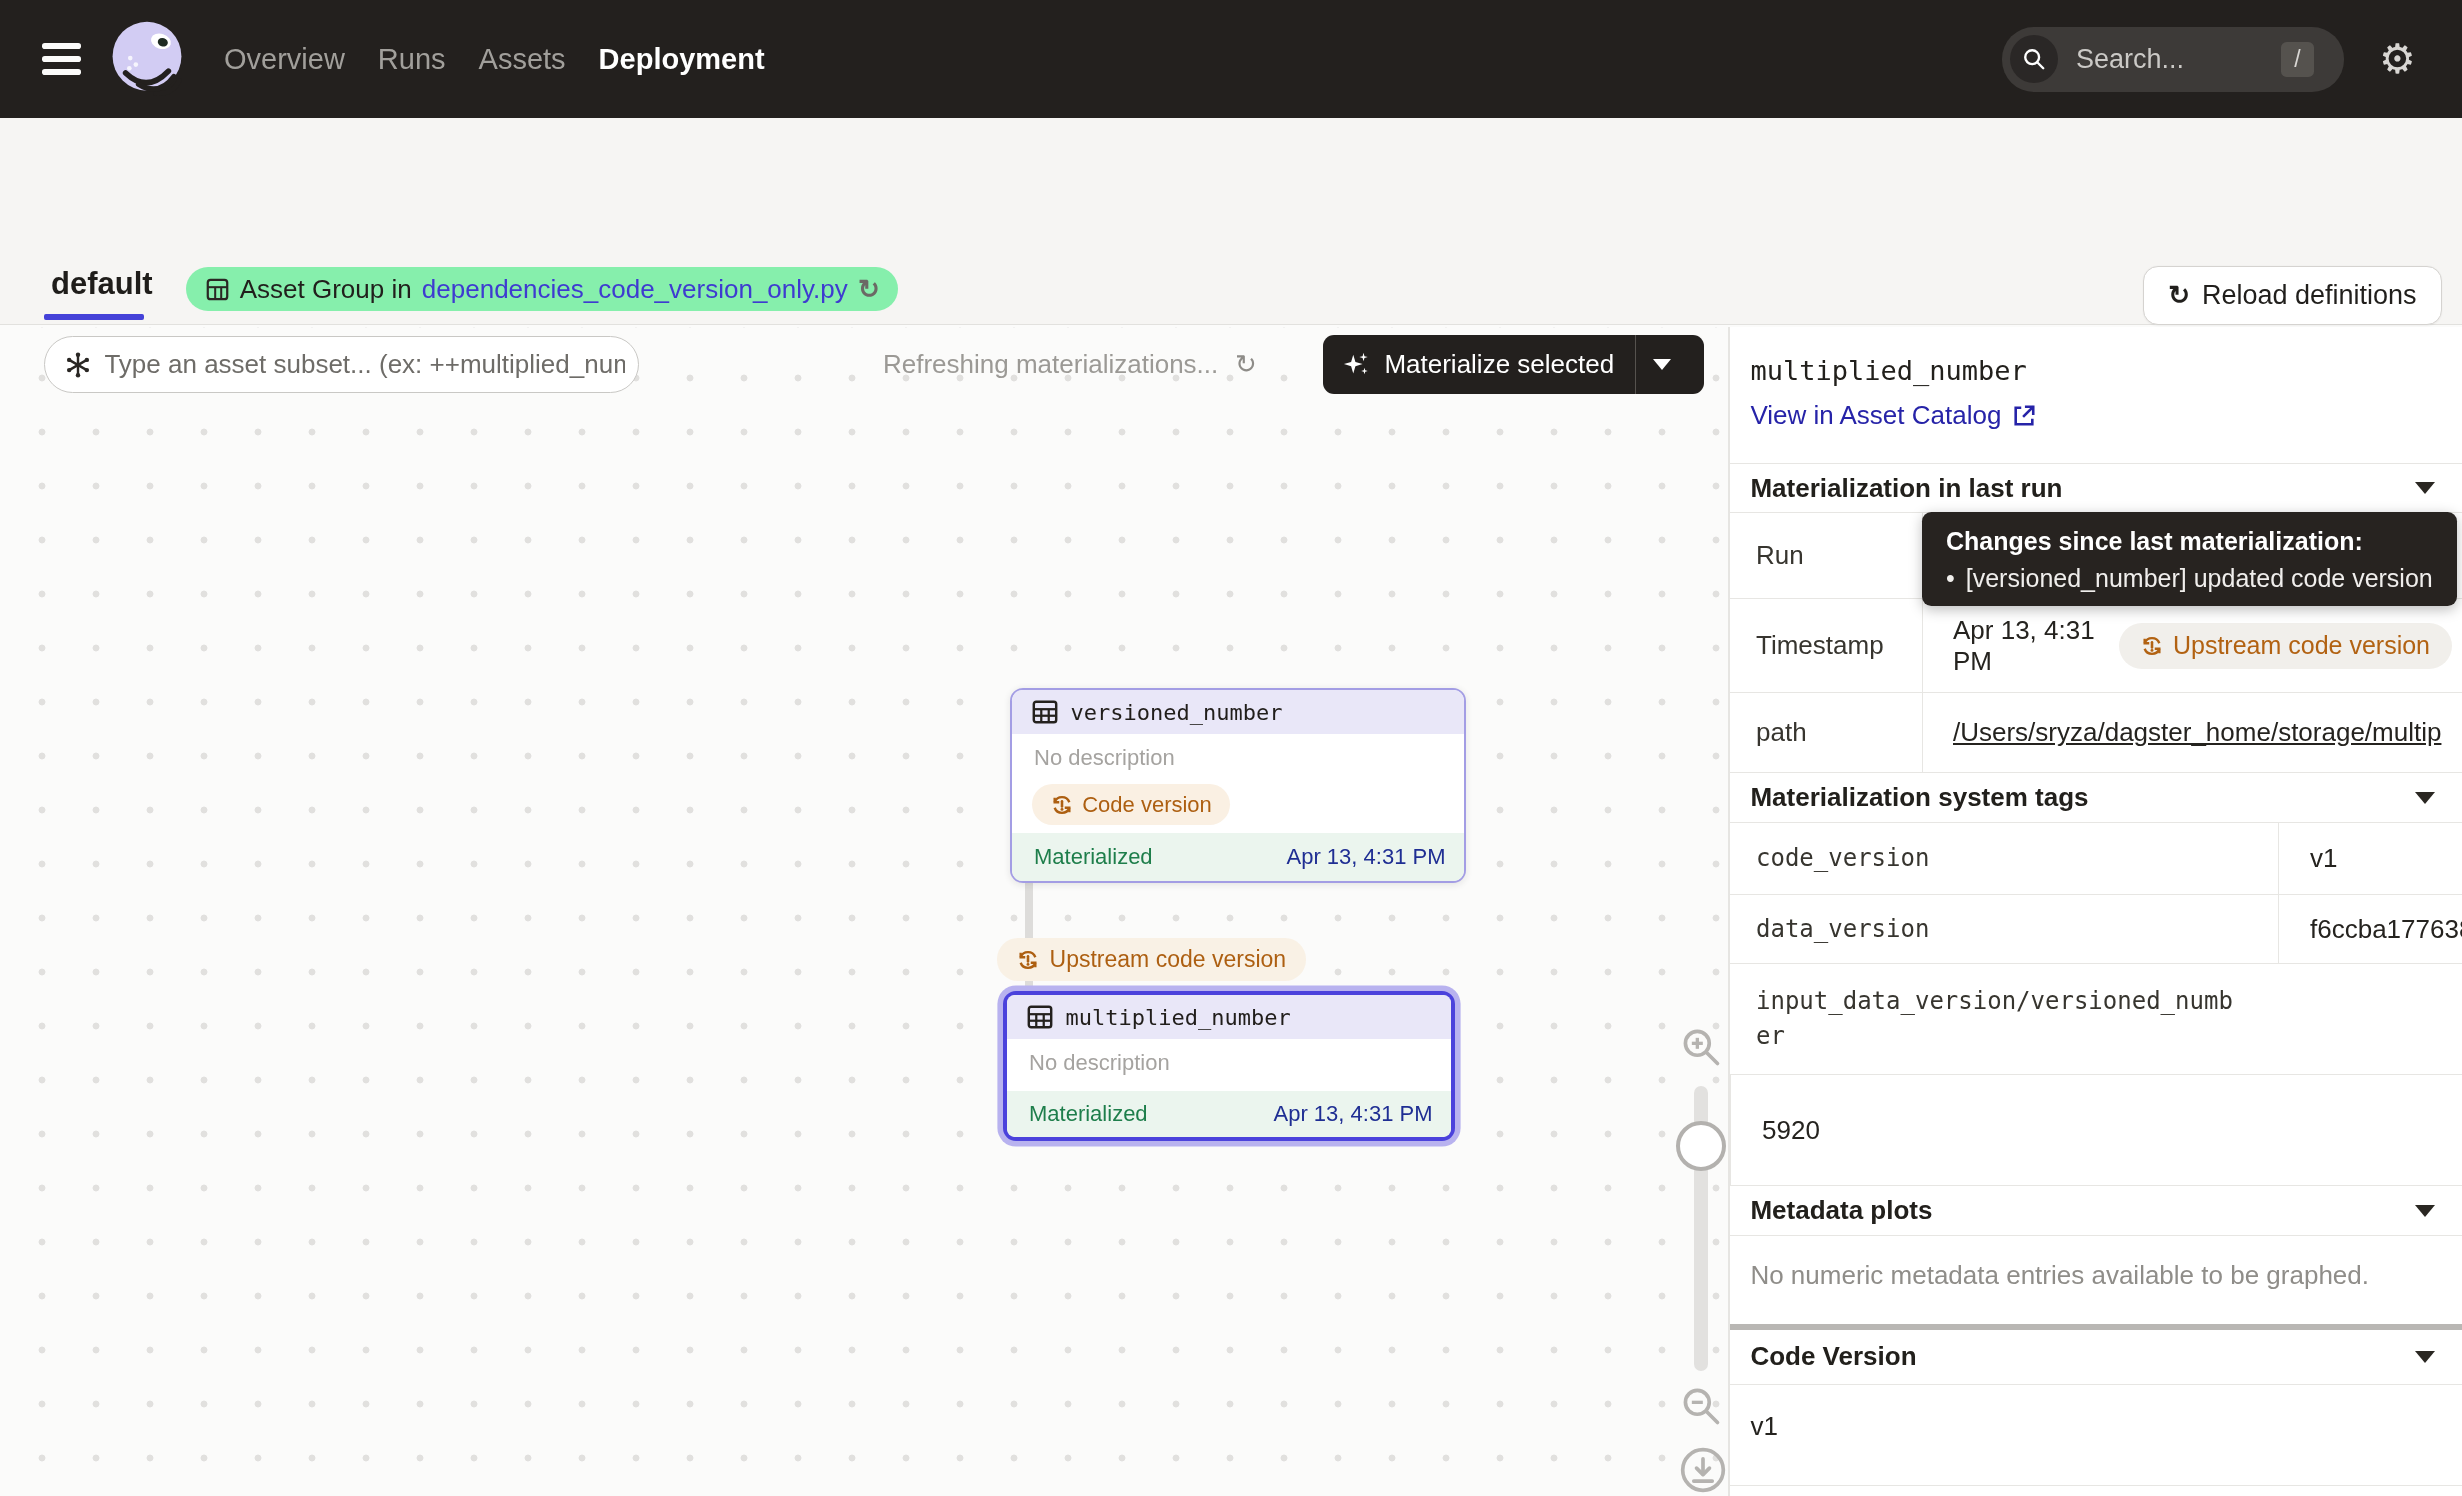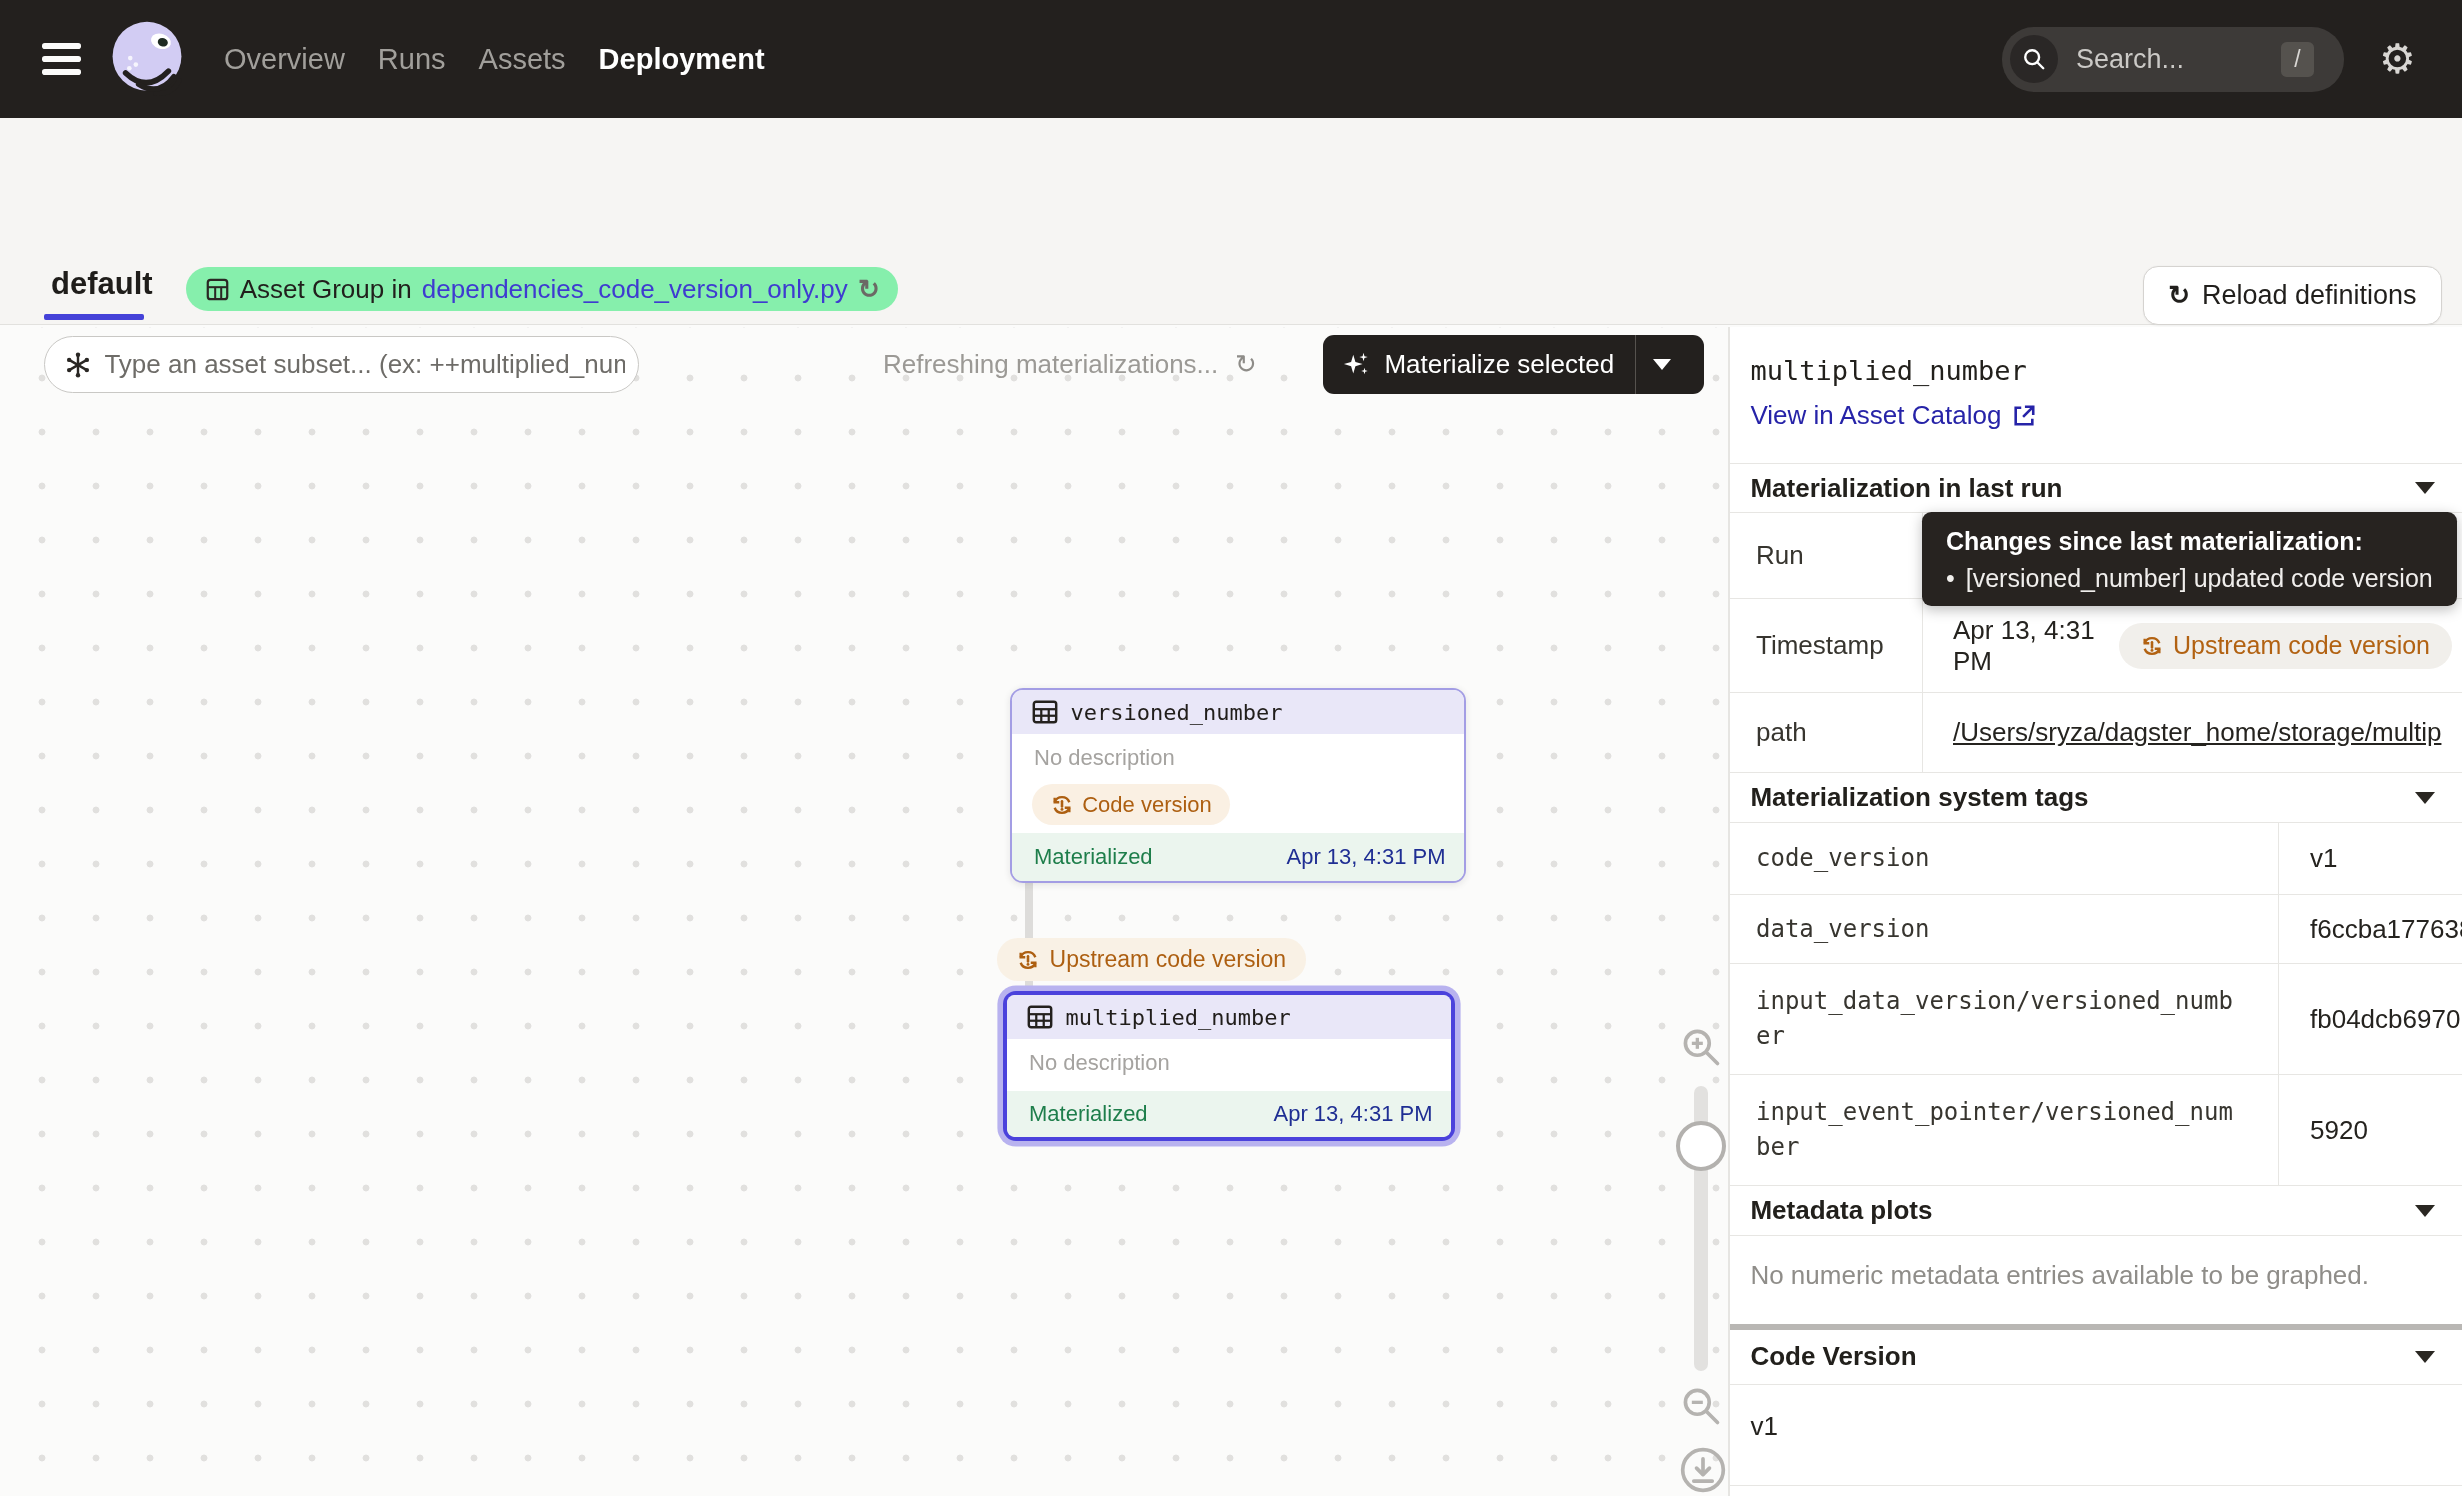--- a/index.html
+++ b/index.html
@@ -358,24 +358,22 @@
       <div class="kv-row tags-row" style="height:72px">
         <div class="kv-key mono">code_version</div>
         <div class="kv-val">v1</div>
       </div>
       <div class="kv-row tags-row" style="height:69px">
         <div class="kv-key mono">data_version</div>
         <div class="kv-val">f6ccba177638</div>
       </div>
       <div class="kv-row tags-row" style="height:111px">
         <div class="kv-key mono">input_data_version/versioned_number</div>
-        <div class="kv-val">fb04dcb6970</div>
       </div>
       <div class="kv-row tags-row" style="height:111px">
-        <div class="kv-key mono">input_event_pointer/versioned_number</div>
         <div class="kv-val">5920</div>
       </div>
 
       <div class="sb-sectionrow" style="height:50px">
         <span>Metadata plots</span>
           <span class="caret"></span>
       </div>
       <div class="empty-note">No numeric metadata entries available to be graphed.</div>
 
       <div class="thick-div"></div>

